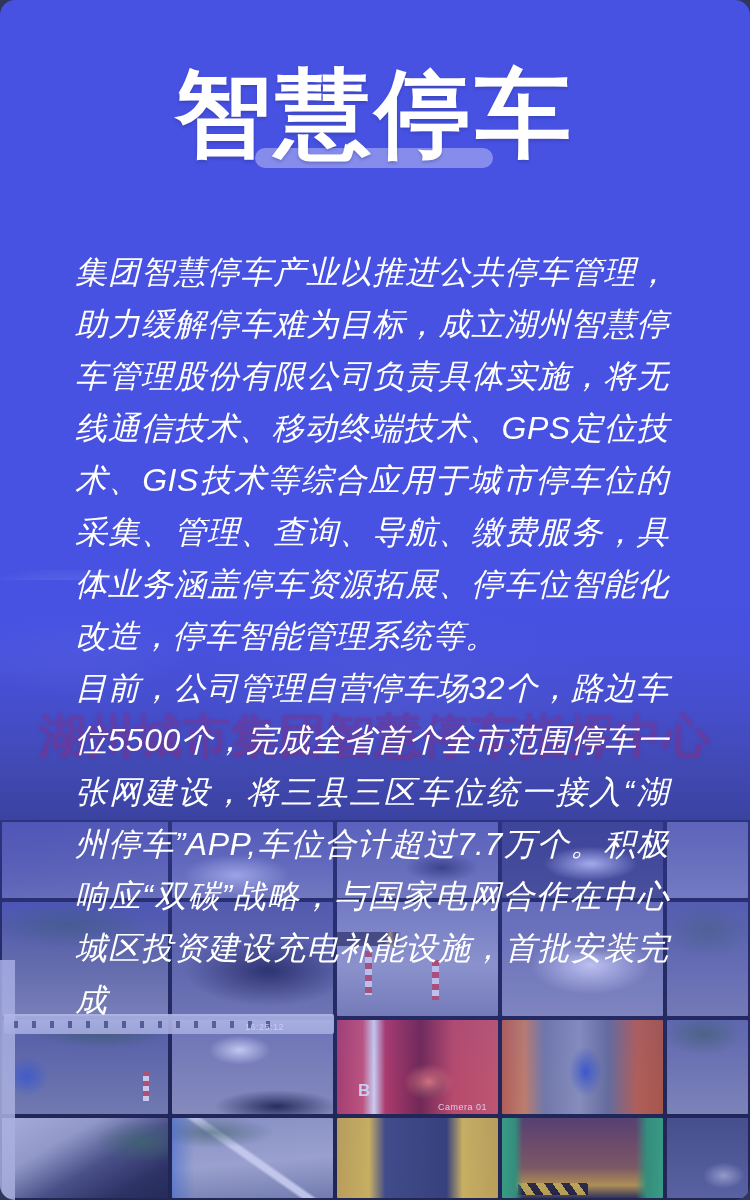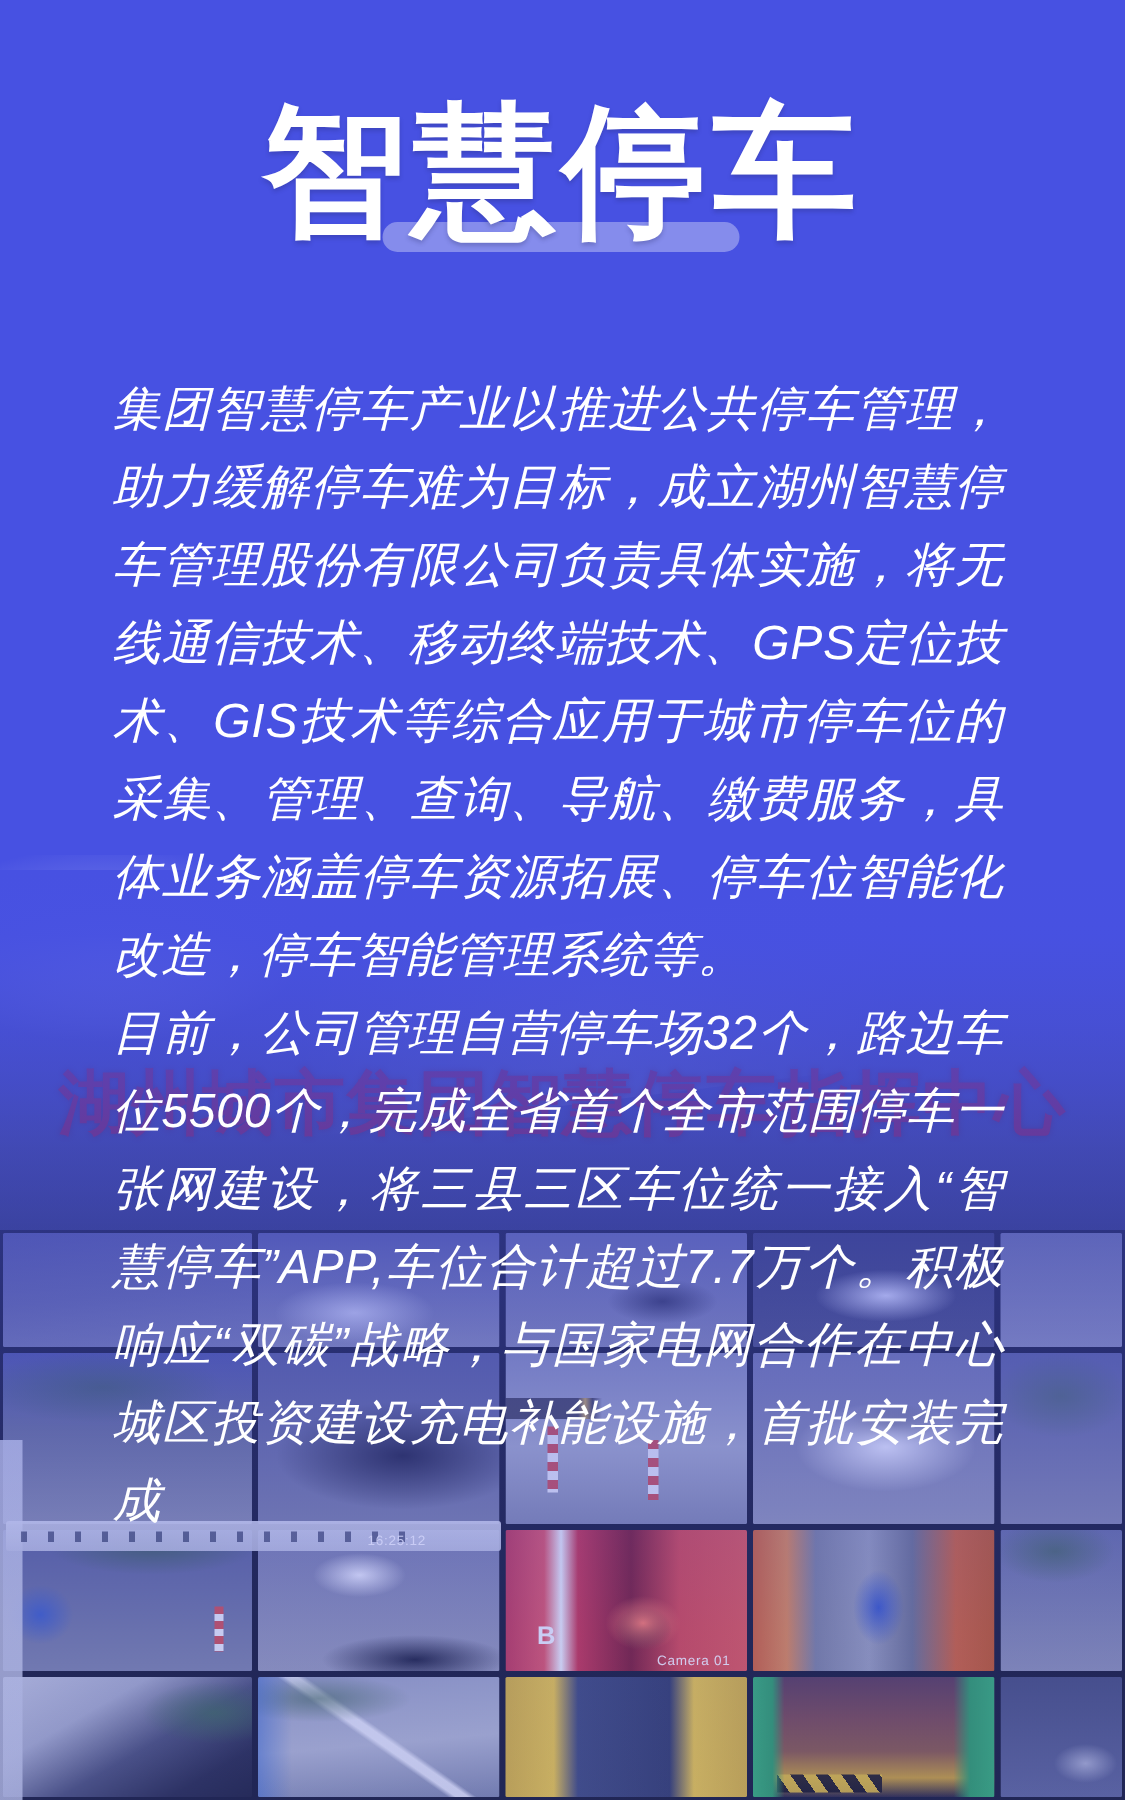--- a/index.html
+++ b/index.html
@@ -1,19 +1,20 @@
 <!DOCTYPE html>
 <html><head>
 <meta charset="utf-8">
 <style>
   html,body{margin:0;padding:0;background:#30355a;}
   #page{
     position:relative;width:750px;height:1200px;overflow:hidden;
     background:#4751e2;
     font-family:"Liberation Sans","DejaVu Sans",sans-serif;
+    border-radius:15px;
   }
   
   #header{position:absolute;top:0;left:0;width:750px;height:240px;z-index:5;}
   .title-underline{
     position:absolute;top:148px;left:255px;width:238px;height:20px;
     background:rgba(255,255,255,0.34);border-radius:10px;
   }
   .page-title{
     position:absolute;top:44px;left:0;width:750px;margin:0;
     text-align:center;color:#ffffff;
@@ -130,16 +131,16 @@
     <div id="blue-overlay"></div>
   </div>
 
   <div id="header">
     <div class="title-underline"></div>
     <h1 class="page-title">智慧停车</h1>
   </div>
 
   <div id="article">
     <p>集团智慧停车产业以推进公共停车管理，助力缓解停车难为目标，成立湖州智慧停车管理股份有限公司负责具体实施，将无线通信技术、移动终端技术、GPS定位技术、GIS技术等综合应用于城市停车位的采集、管理、查询、导航、缴费服务，具体业务涵盖停车资源拓展、停车位智能化改造，停车智能管理系统等。</p>
-    <p>目前，公司管理自营停车场32个，路边车位5500个，完成全省首个全市范围停车一张网建设，将三县三区车位统一接入“智慧停车”APP,车位合计超过7.7万个。积极响应“双碳”战略，与国家电网合作在中心城区投资建设充电补能设施，首批安装完成</p>
+    <p>目前，公司管理自营停车场32个，路边车位5500个，完成全省首个全市范围停车一张网建设，将三县三区车位统一接入“湖州停车”APP,车位合计超过7.7万个。积极响应“双碳”战略，与国家电网合作在中心城区投资建设充电补能设施，首批安装完成</p>
   </div>
 
 </div>
 
 </body></html>

